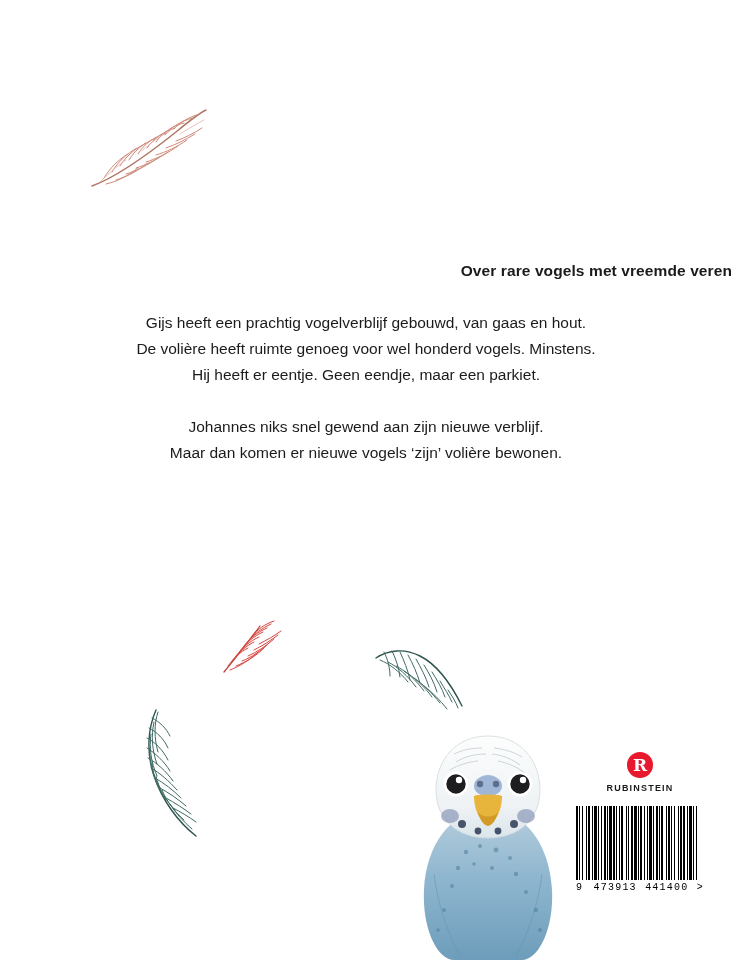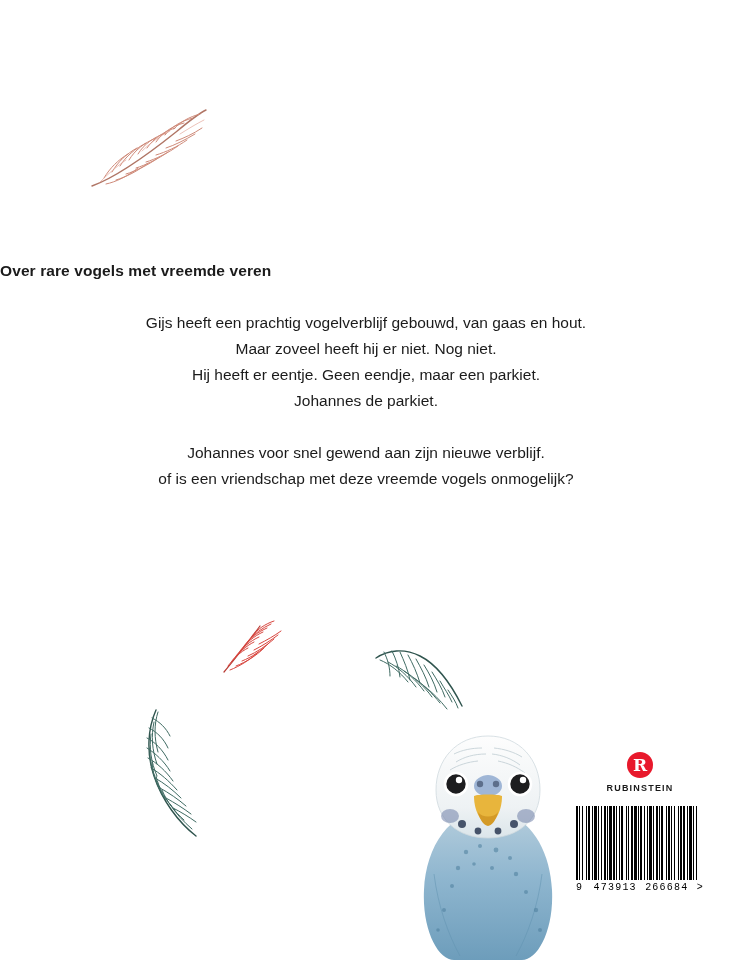--- a/index.html
+++ b/index.html
@@ -49,21 +49,21 @@
     margin-top: 8px;
     margin-left: 18px;
   }
 
   
   .tagline {
     position: absolute;
     top: 262px;
     left: 0;
     width: 732px;
-    text-align: left;
+    text-align: right;
     font-size: 15.5px;
     font-weight: 700;
     color: #1b1b1b;
     letter-spacing: 0.1px;
   }
 
   
   .blurb {
     position: absolute;
     top: 310px;
@@ -193,26 +193,25 @@
     </g>
   </svg>
 
   <div class="title-block">
   </div>
 
   <div class="tagline">Over rare vogels met vreemde veren</div>
 
   <div class="blurb">
     <p>Gijs heeft een prachtig vogelverblijf gebouwd, van gaas en hout.</p>
-    <p>Maar zoveel heeft hij er niet. Nog niet.</p>
+    <p>De volière heeft ruimte genoeg voor wel honderd vogels. Minstens.</p>
     <p>Hij heeft er eentje. Geen eendje, maar een parkiet.</p>
-    <p>Johannes de parkiet.</p>
     <div class="para-gap"></div>
-    <p>Johannes voor snel gewend aan zijn nieuwe verblijf.</p>
-    <p>of is een vriendschap met deze vreemde vogels onmogelijk?</p>
+    <p>Johannes niks snel gewend aan zijn nieuwe verblijf.</p>
+    <p>Maar dan komen er nieuwe vogels ‘zijn’ volière bewonen.</p>
   </div>
 
   <svg class="feather" style="left:218px; top:614px;" width="70" height="64" viewBox="0 0 70 64">
     <g stroke="#d8463f" stroke-width="1" fill="none" stroke-linecap="round">
       <path d="M6,58 C18,44 30,28 42,12" stroke="#b83a33" stroke-width="1.2"></path>
       <path d="M10,52 C16,44 22,38 30,34"></path>
       <path d="M14,47 C20,39 28,32 36,28"></path>
       <path d="M18,42 C24,34 32,27 41,23"></path>
       <path d="M22,37 C28,29 36,22 45,18"></path>
       <path d="M26,32 C32,24 40,18 49,14"></path>
@@ -430,18 +429,18 @@
         <i style="width: 3px; background: rgb(0, 0, 0);"></i>
         <i style="width: 1px; background: transparent;"></i>
         <i style="width: 1px; background: rgb(0, 0, 0);"></i>
         <i style="width: 2px; background: transparent;"></i>
         <i style="width: 1px; background: rgb(0, 0, 0);"></i>
         <i style="width: 1px; background: transparent;"></i>
       </div>
     <div class="barcode-digits">
       <span class="lead">9</span>
       <span>473913</span>
-      <span>266684</span>
+      <span>441400</span>
       <span>&gt;</span>
     </div>
   </div>
 
 </div>
 
 </body></html>

